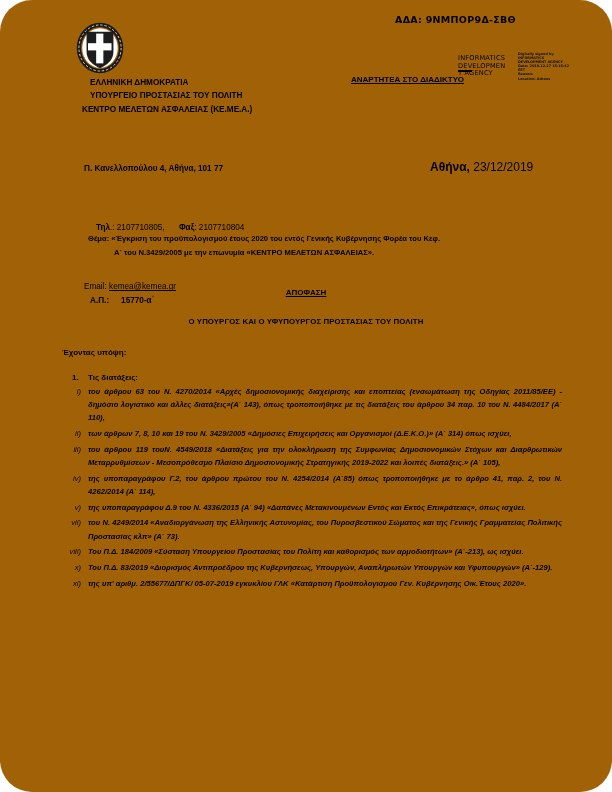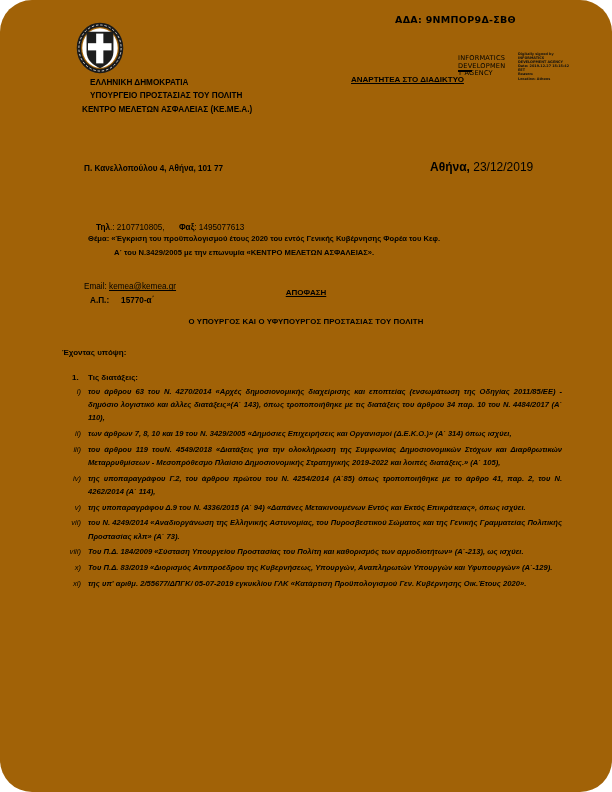--- a/index.html
+++ b/index.html
@@ -250,21 +250,21 @@
       <rect x="42" y="24" width="15" height="62" fill="#ffffff"></rect>
       <rect x="25" y="44" width="49" height="15" fill="#ffffff"></rect>
     </svg>
   </div>
 
   <div class="letterhead">
     <div class="lh-line lh-b">ΕΛΛΗΝΙΚΗ ΔΗΜΟΚΡΑΤΙΑ</div>
     <div class="lh-line lh-b">ΥΠΟΥΡΓΕΙΟ ΠΡΟΣΤΑΣΙΑΣ  ΤΟΥ ΠΟΛΙΤΗ</div>
     <div class="lh-line lh-b lh-indent1">ΚΕΝΤΡΟ ΜΕΛΕΤΩΝ ΑΣΦΑΛΕΙΑΣ (ΚΕ.ΜΕ.Α.)</div>
     <div class="lh-line lh-b lh-indent2">Π. Κανελλοπούλου 4, Αθήνα, 101 77</div>
-    <div class="lh-line lh-indent2"><span class="lh-b">Τηλ</span><span>.: 2107710805, </span><span class="lh-b">Φαξ</span><span>: 1495077613</span></div>
+    <div class="lh-line lh-indent2"><span class="lh-b">Τηλ</span><span>.: 2107710805, </span><span class="lh-b">Φαξ</span><span>: 2107710804</span></div>
     <div class="lh-line lh-indent2"><span>Email: </span><span class="lh-mail-link">kemea@kemea.gr</span></div>
     <div class="lh-line"><span class="lh-b">Α.Π.:</span><span class="lh-b">15770-α΄</span></div>
   </div>
 
   <div class="posted-notice">ΑΝΑΡΤΗΤΕΑ ΣΤΟ ΔΙΑΔΙΚΤΥΟ</div>
 
   <div class="place-date"><b>Αθήνα,</b><span> 23/12/2019</span></div>
 
   <div class="subject">
     <span>Θέμα:</span><span> «Έγκριση του  προϋπολογισμού έτους 2020 του εντός Γενικής Κυβέρνησης Φορέα του Κεφ.</span>

